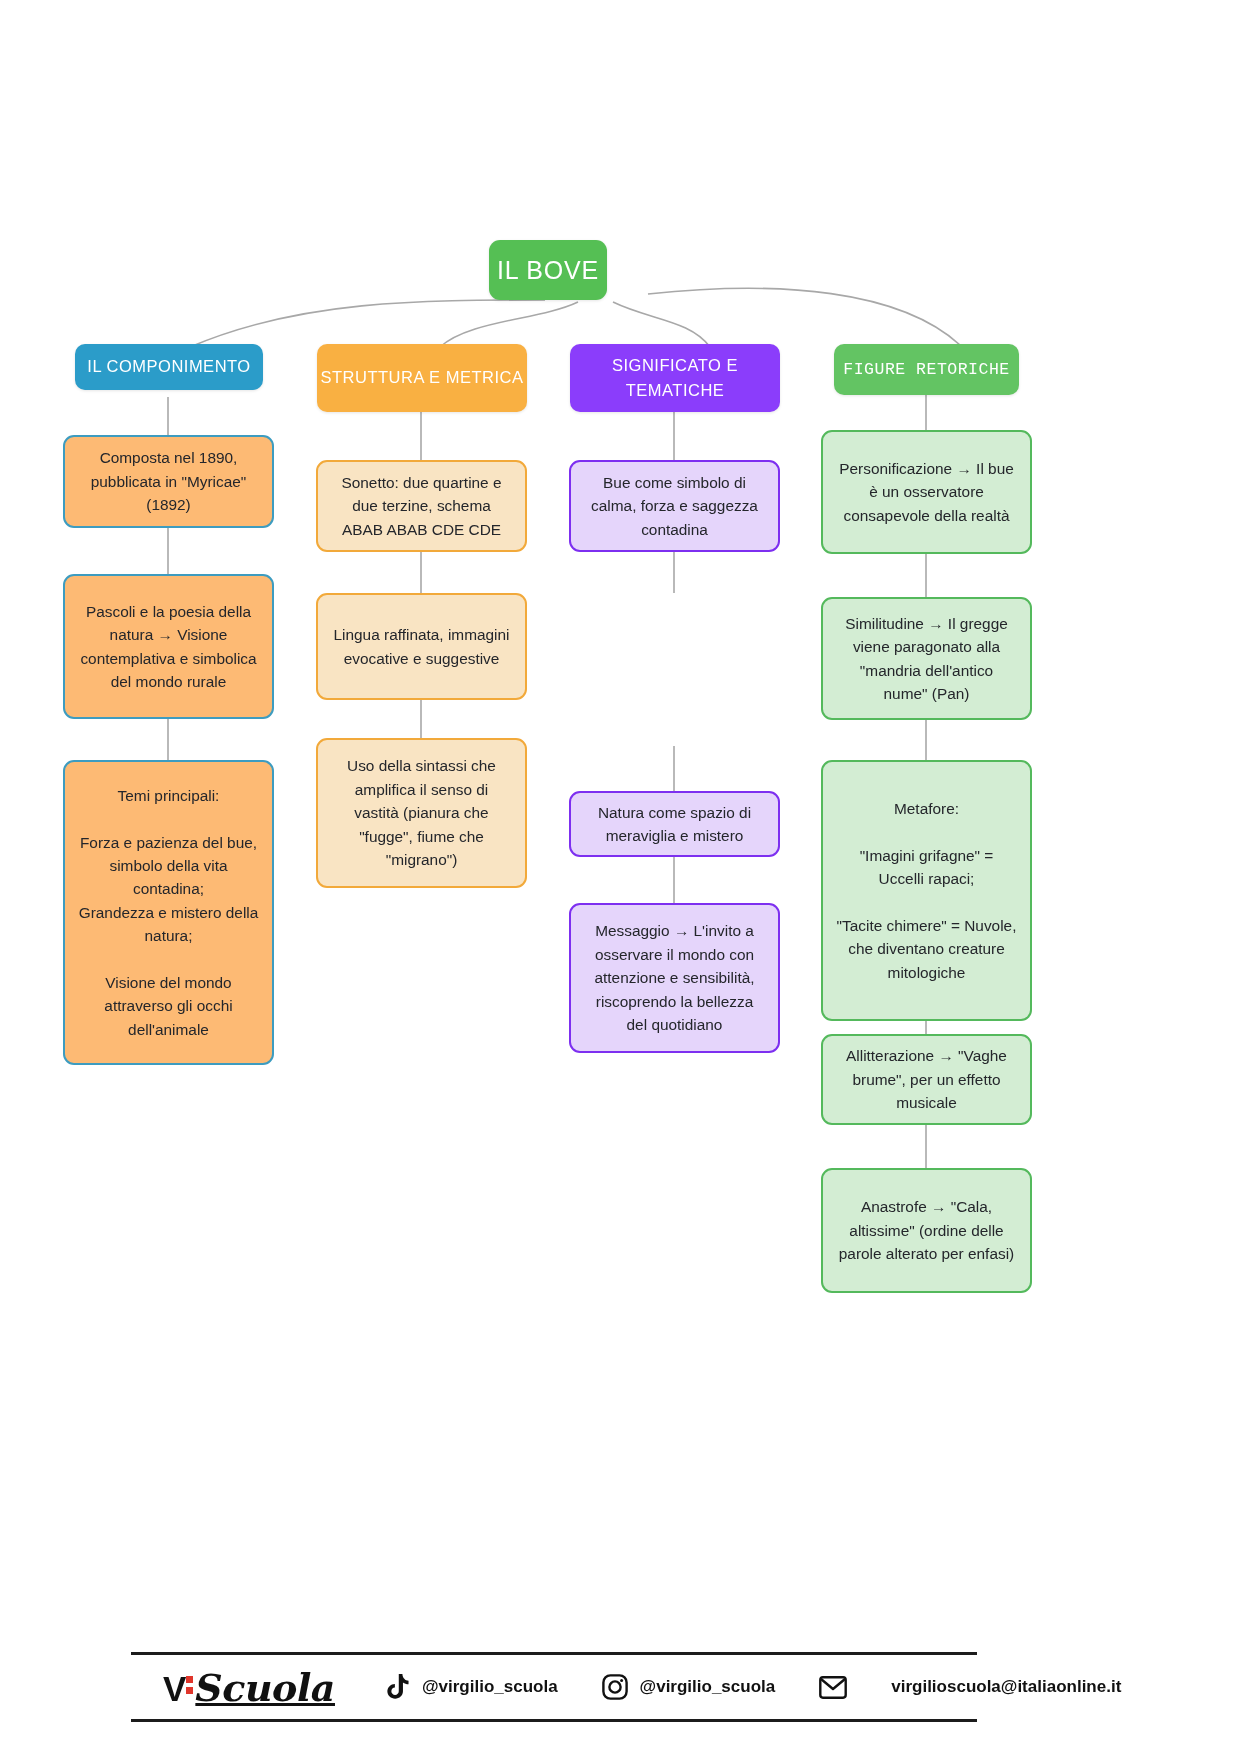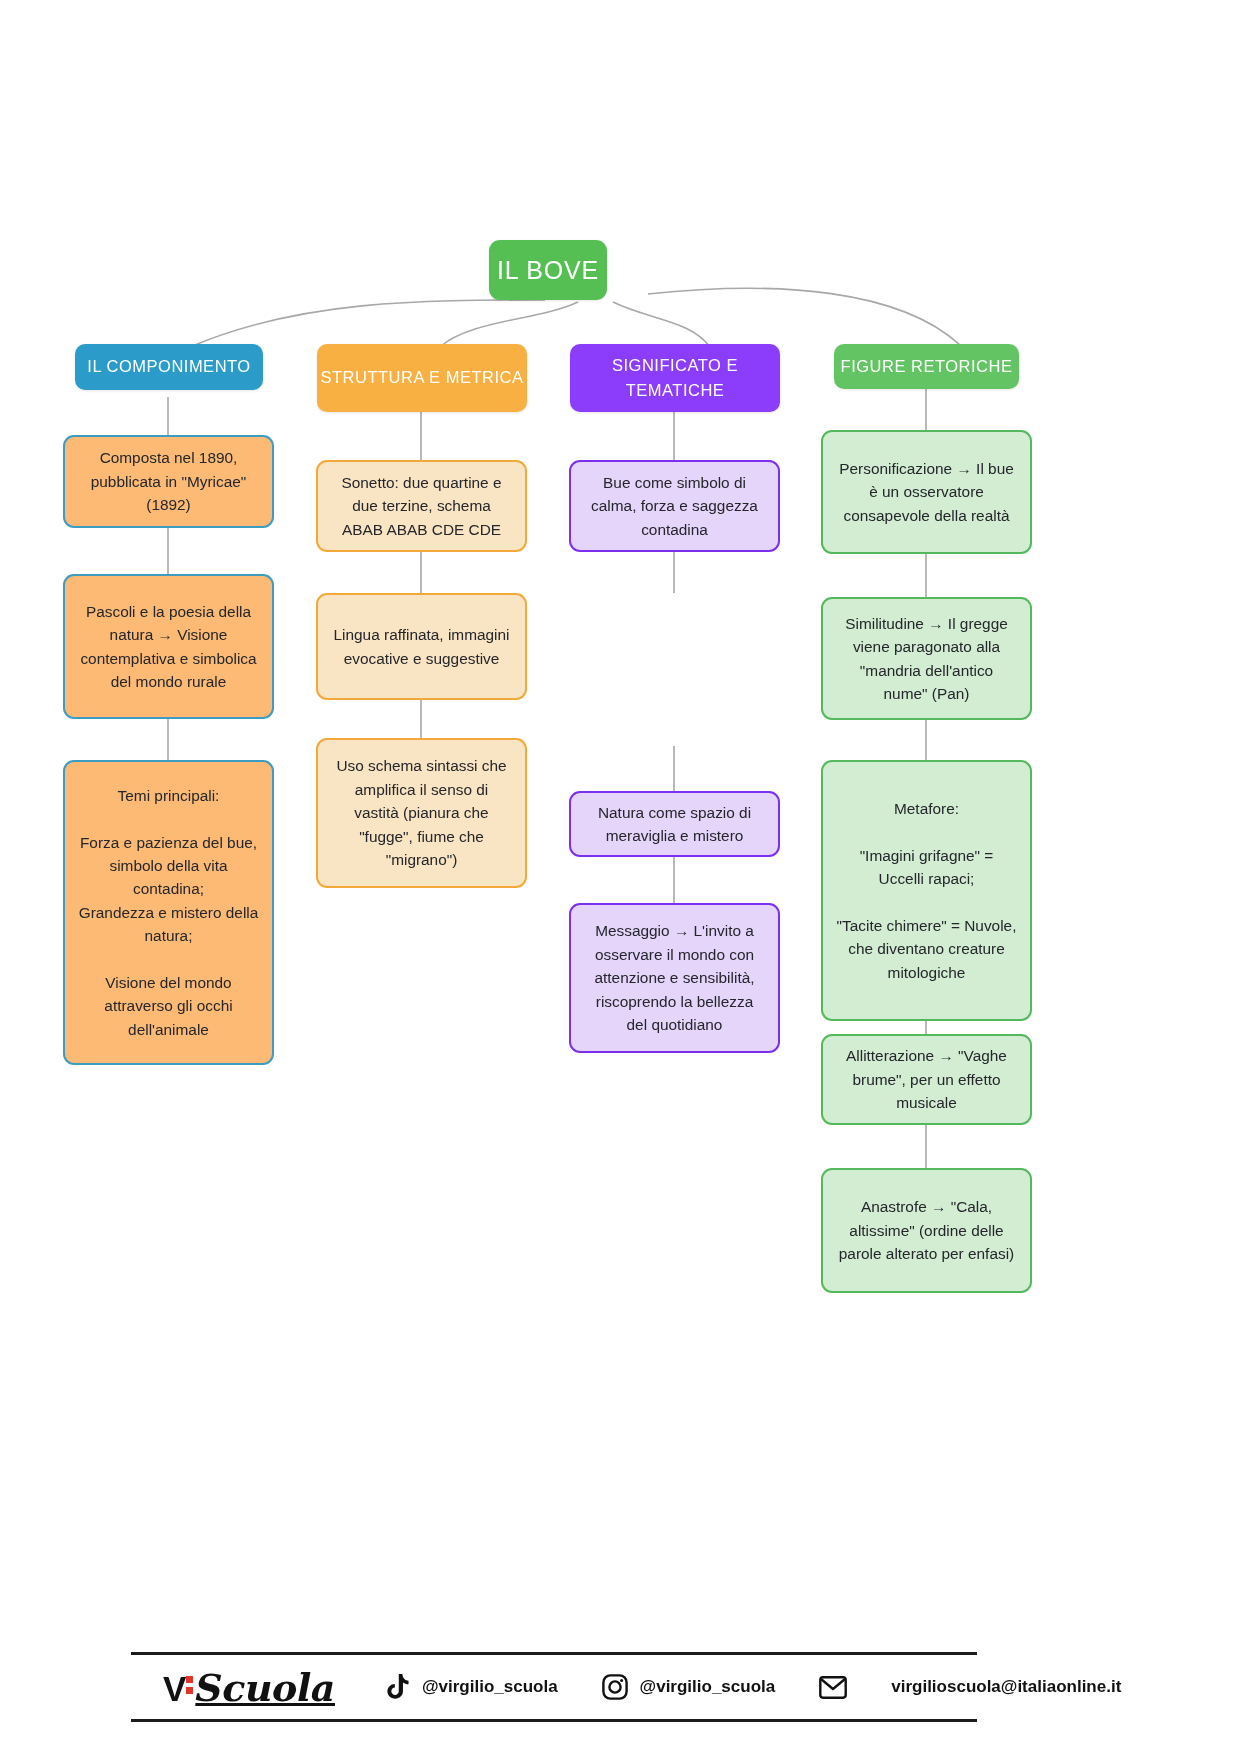--- a/index.html
+++ b/index.html
@@ -157,21 +157,21 @@
 
   <div class="node cat c1" style="left:75px; top:344px; width:188px; height:46px;">
     <span>IL COMPONIMENTO</span>
   </div>
   <div class="node cat c2" style="left:317px; top:344px; width:210px; height:68px;">
     <span>STRUTTURA E METRICA</span>
   </div>
   <div class="node cat c3" style="left:570px; top:344px; width:210px; height:68px;">
     <span>SIGNIFICATO E TEMATICHE</span>
   </div>
-  <div class="node cat c4" style="left:834px; top:344px; width:185px; height:45px;">
+  <div class="node cat c4" style="left:834px; top:344px; width:185px; height:51px;font-family:Liberation Mono, monospace;">
     <span>FIGURE RETORICHE</span>
   </div>
 
   <div class="node leaf c1" style="left:63px; top:435px; width:211px; height:93px;">
     <span>Composta nel 1890, pubblicata in "Myricae" (1892)</span>
   </div>
   <div class="node leaf c1" style="left:63px; top:574px; width:211px; height:145px;">
     <span>Pascoli e la poesia della natura → Visione contemplativa e simbolica del mondo rurale</span>
   </div>
   <div class="node leaf c1" style="left:63px; top:760px; width:211px; height:305px;">
@@ -183,21 +183,21 @@
 Visione del mondo attraverso gli occhi dell'animale</span>
   </div>
 
   <div class="node leaf c2" style="left:316px; top:460px; width:211px; height:92px;">
     <span>Sonetto: due quartine e due terzine, schema ABAB ABAB CDE CDE</span>
   </div>
   <div class="node leaf c2" style="left:316px; top:593px; width:211px; height:107px;">
     <span>Lingua raffinata, immagini evocative e suggestive</span>
   </div>
   <div class="node leaf c2" style="left:316px; top:738px; width:211px; height:150px;">
-    <span>Uso schema sintassi che amplifica il senso di vastità (pianura che "fugge", fiume che "migrano")</span>
+    <span>Uso della sintassi che amplifica il senso di vastità (pianura che "fugge", fiume che "migrano")</span>
   </div>
 
   <div class="node leaf c3" style="left:569px; top:460px; width:211px; height:92px;">
     <span>Bue come simbolo di calma, forza e saggezza contadina</span>
   </div>
   <div class="node leaf c3" style="left:569px; top:791px; width:211px; height:66px;">
     <span>Natura come spazio di meraviglia e mistero</span>
   </div>
   <div class="node leaf c3" style="left:569px; top:903px; width:211px; height:150px;">
     <span>Messaggio → L'invito a osservare il mondo con attenzione e sensibilità, riscoprendo la bellezza del quotidiano</span>

